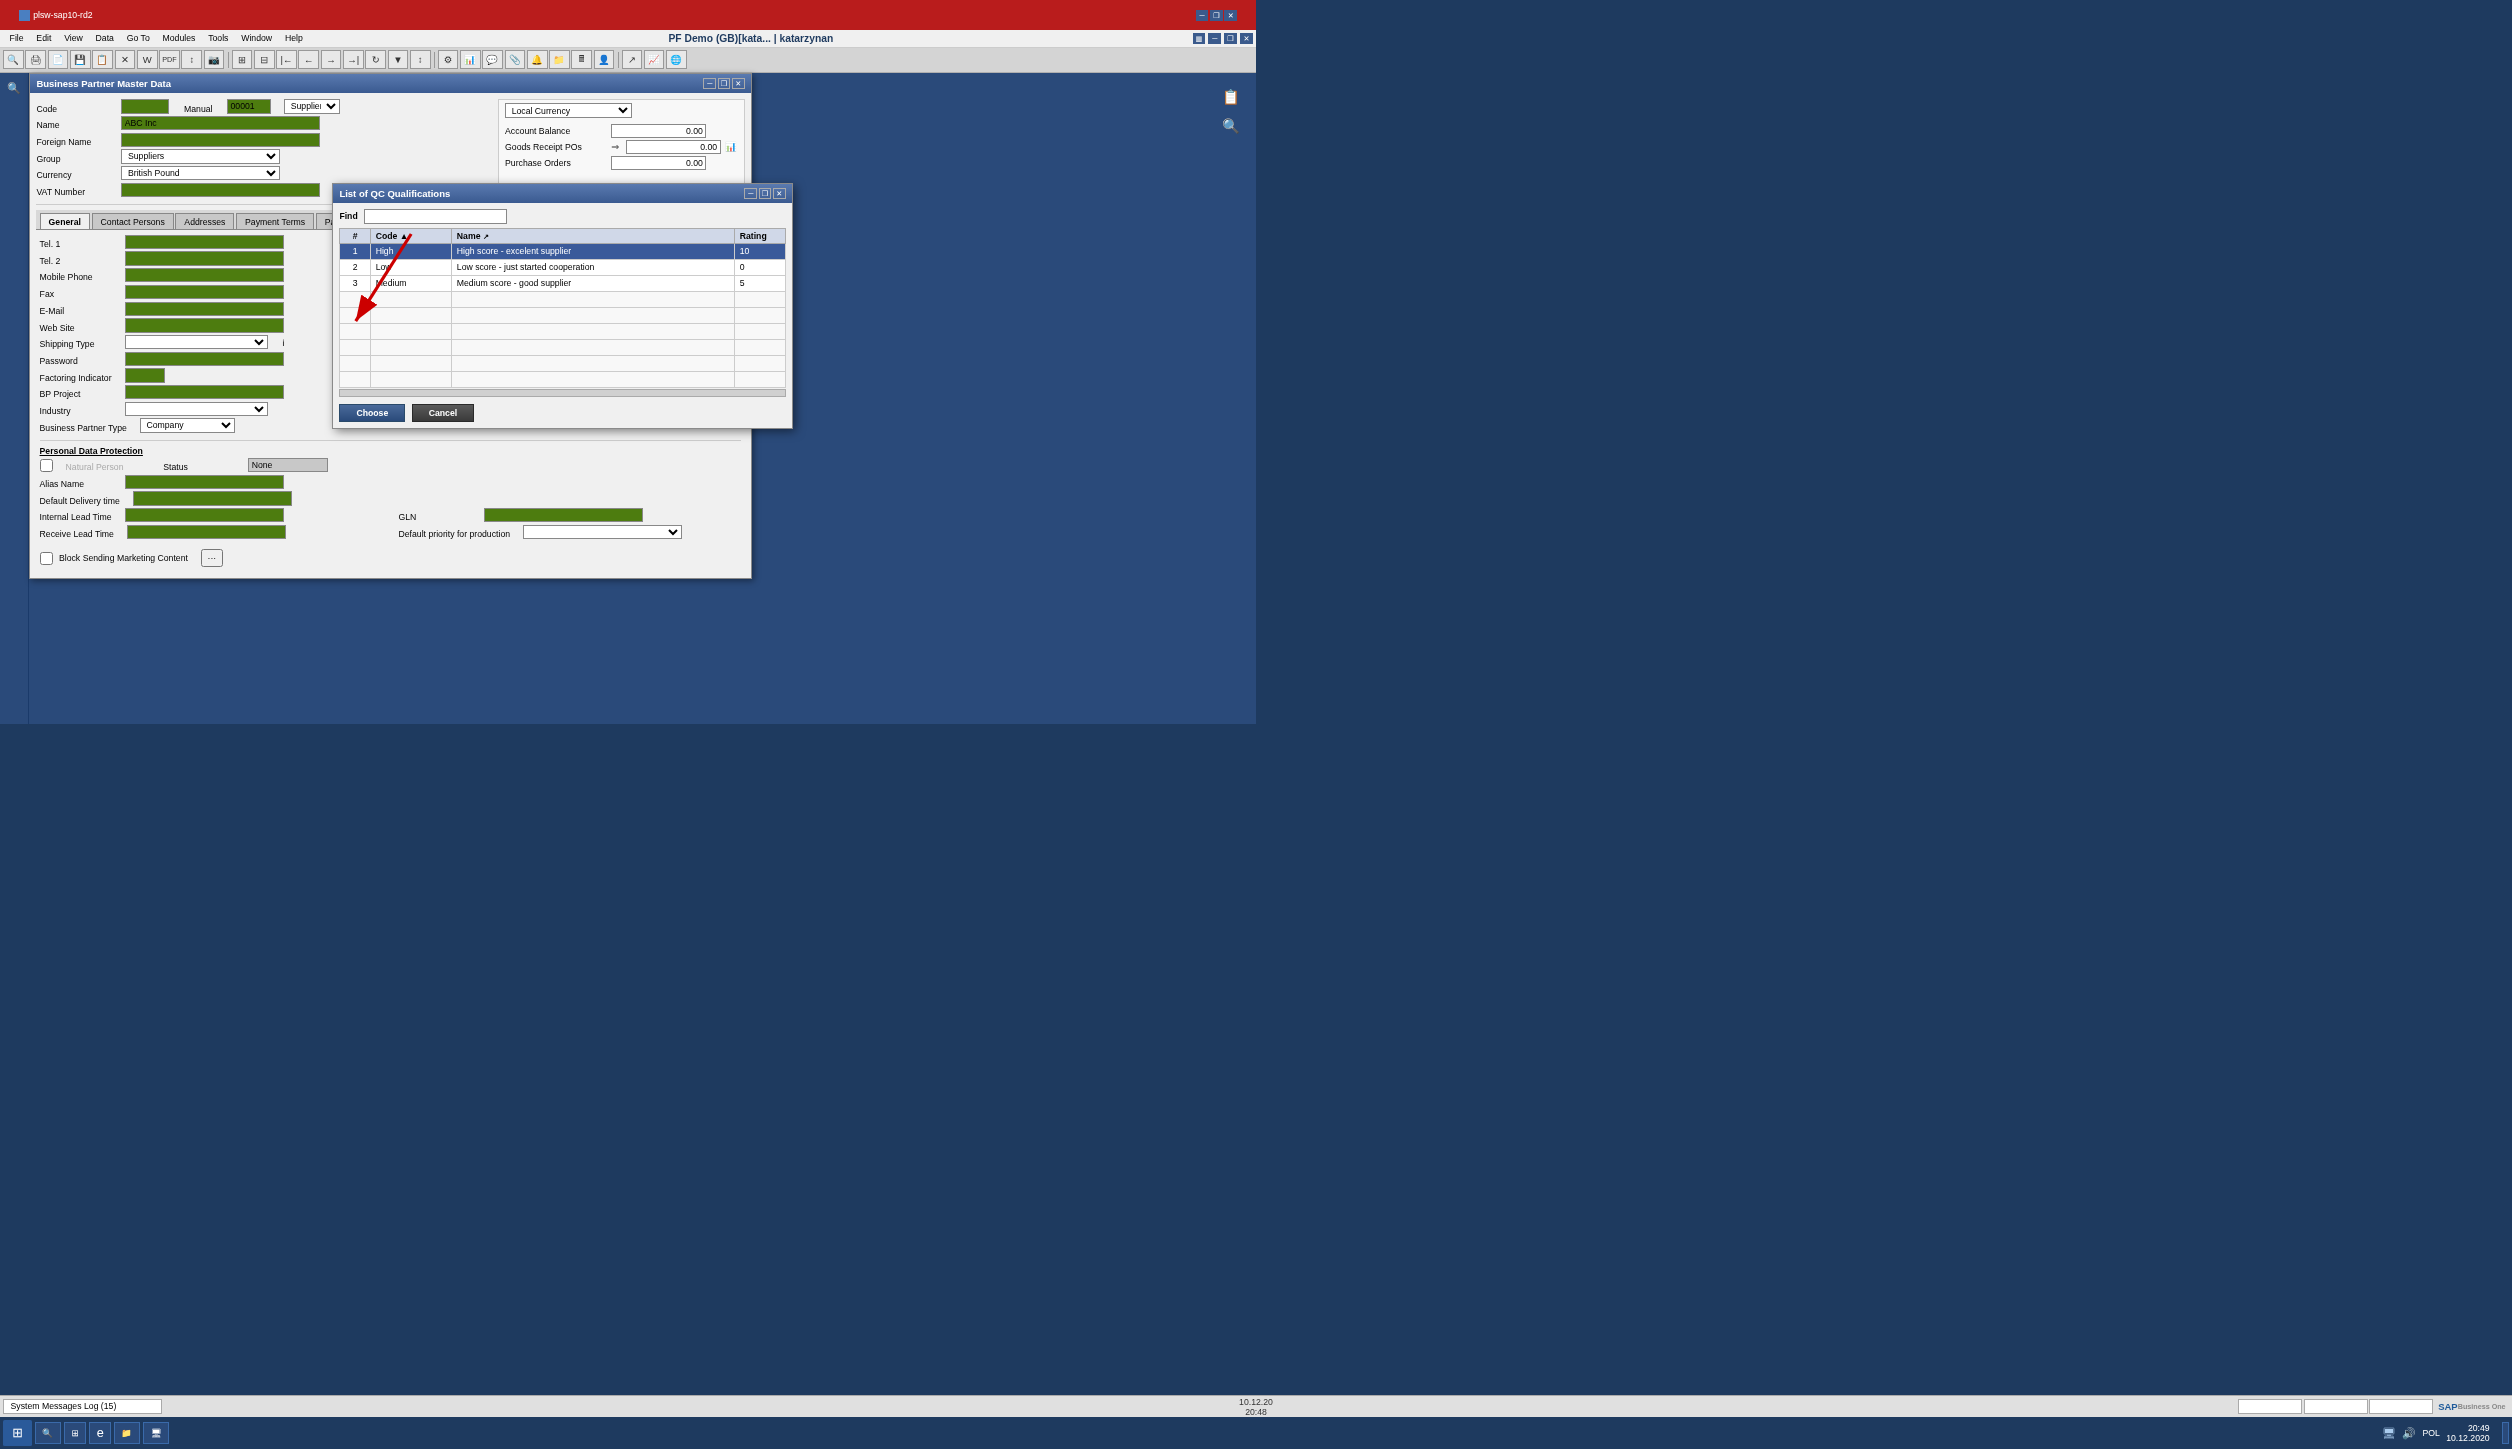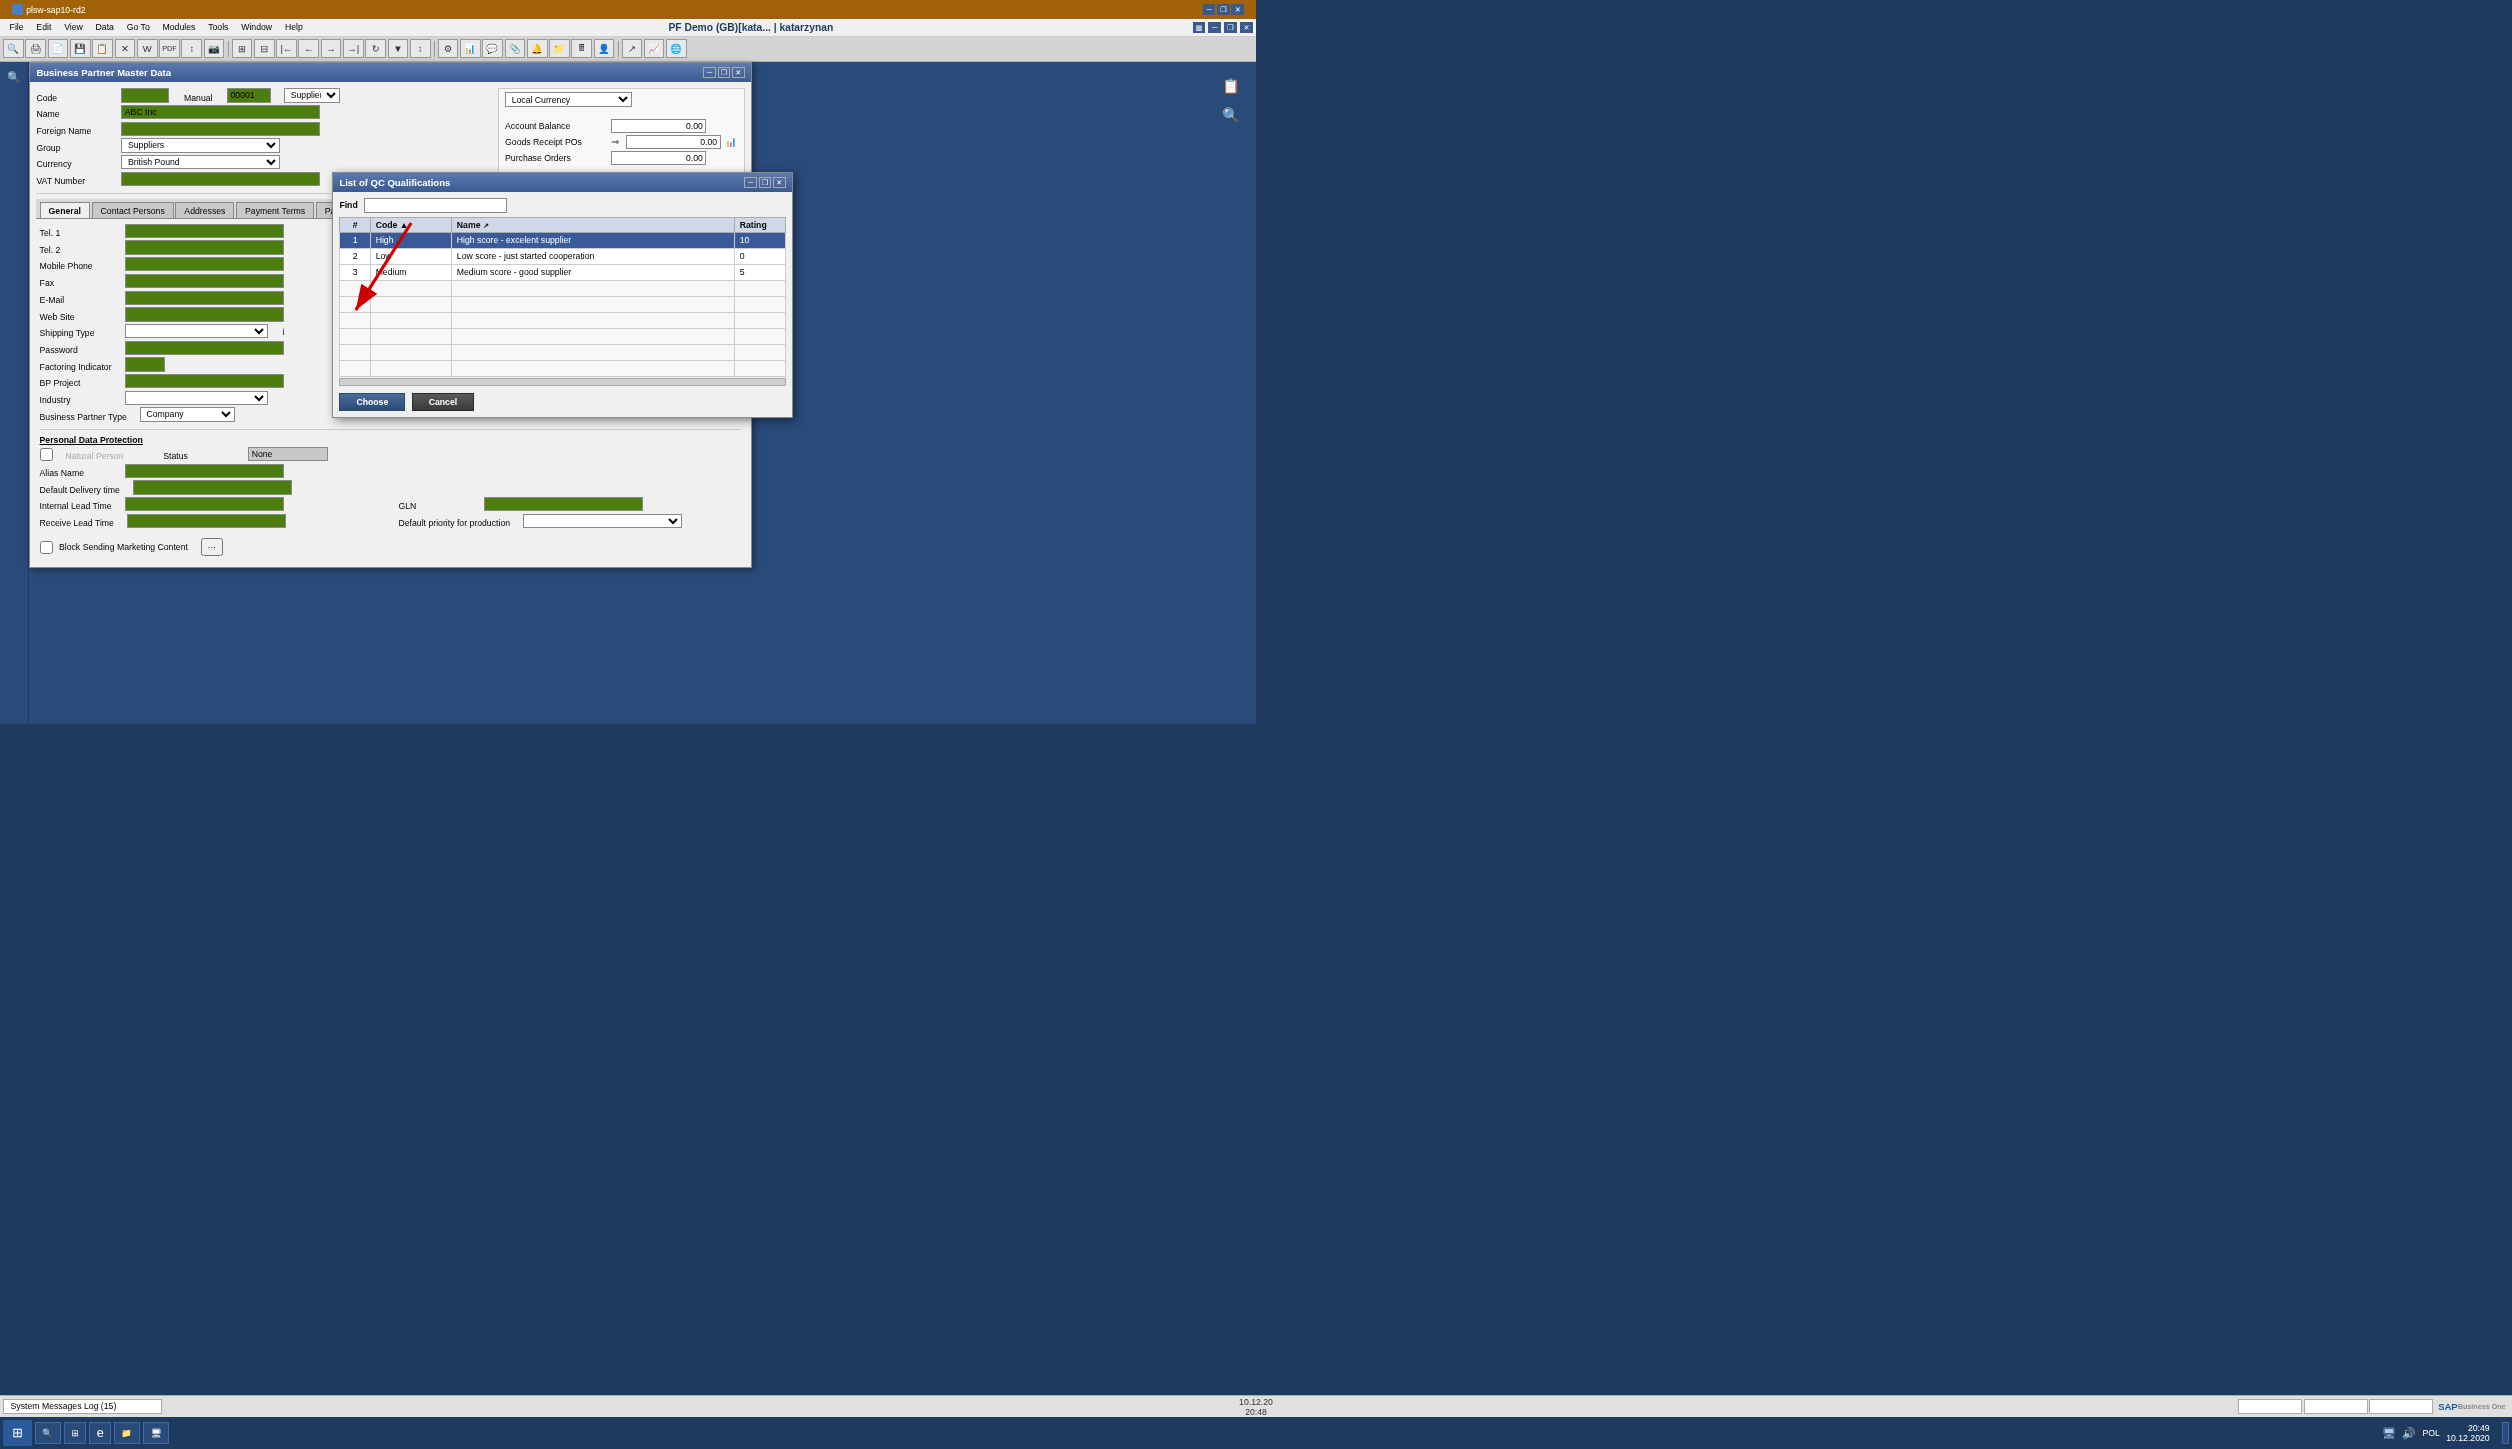--- a/index.html
+++ b/index.html
@@ -8,25 +8,25 @@
       height: 724px;
       font-family: 'Segoe UI', Tahoma, sans-serif;
       font-size: 8.7px;
       background: #1e3a5f;
       overflow: hidden;
       position: relative;
     }
 
     
     .title-bar {
-      background: #a16207;
-      height: 19px;
-      display: flex;
-      align-items: center;
-      padding: 0 12px;
+      background: #b91c1c;
+      height: 30px;
+      display: flex;
+      align-items: center;
+      padding: 0 19px;
       color: white;
       font-size: 8.7px;
     }
     .title-bar-icon {
       width: 11px; height: 11px;
       background: #4a7fc1;
       margin-right: 3.2px;
       display: inline-block;
     }
     .title-bar-controls {
@@ -570,21 +570,21 @@
               <option>British Pound</option>
             </select>
           </div>
           <div class="form-row">
             <span class="form-label">VAT Number</span>
             <input class="form-input form-input-xl" value="" style="">
           </div>
         </div>
 
         <div class="account-section" style="min-width:223px">
-          <div style="margin-bottom:12px">
+          <div style="margin-bottom:6px">
             <select class="form-select" style="width:127px">
               <option>Local Currency</option>
             </select>
           </div>
           <div class="account-row">
             <span class="account-label">Account Balance</span>
             <input class="account-input" value="0.00" style="text-align: right;">
           </div>
           <div class="account-row">
             <span class="account-label">Goods Receipt POs</span>

